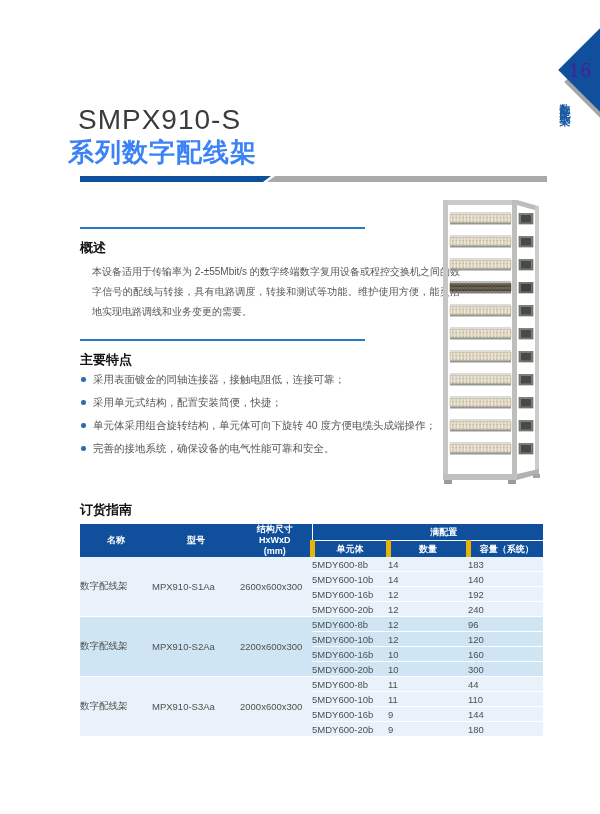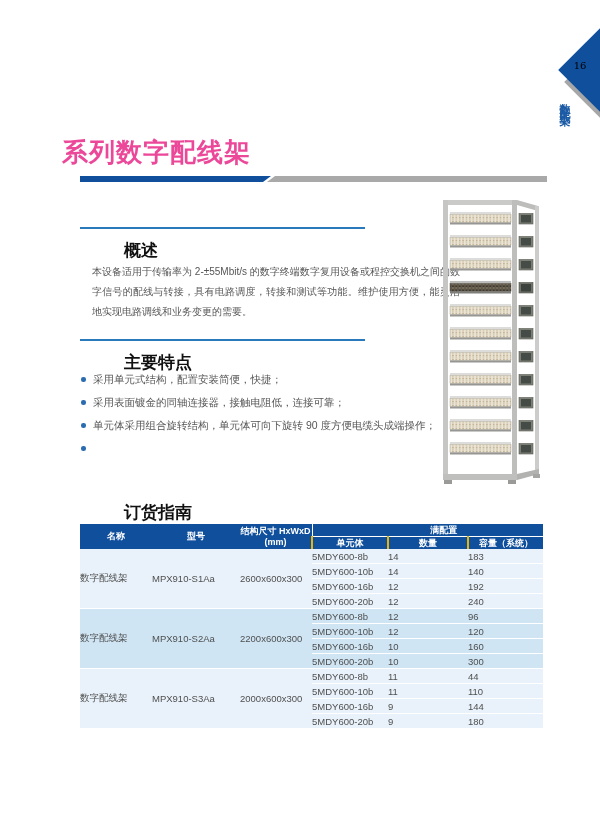--- a/index.html
+++ b/index.html
@@ -4,40 +4,40 @@
 <style>
   html,body{margin:0;padding:0;background:#fff;}
   .page{position:relative;width:600px;height:814px;background:#ffffff;overflow:hidden;
         font-family:"Liberation Sans","DejaVu Sans",sans-serif;color:#333;}
 
   
   .dia{position:absolute;width:62px;height:62px;transform:rotate(45deg);}
   .dia-shadow{left:577px;top:51px;background:#a7a7a7;}
   .dia-blue{left:571px;top:39px;background:#0f4f9c;}
   .page-num{position:absolute;left:566px;top:60px;width:28px;text-align:center;
-            font-family:"DejaVu Serif","Liberation Serif",serif;font-size:10px;color:#000000;}
+            font-family:"DejaVu Serif","Liberation Serif",serif;font-size:18px;color:#4c1d95;}
   .side-label{position:absolute;left:557px;top:94px;writing-mode:vertical-rl;text-orientation:upright;
               font-size:11px;font-weight:bold;letter-spacing:3px;color:#1b5aa5;}
 
   
   .title1{position:absolute;left:78px;top:104px;font-size:28px;font-weight:400;
           color:#3b3b3b;letter-spacing:1px;}
-  .title2{position:absolute;left:62px;top:135px;font-size:26px;font-weight:bold;
-          color:#ec4899;letter-spacing:1px;}
+  .title2{position:absolute;left:68px;top:135px;font-size:26px;font-weight:bold;
+          color:#3b82f6;letter-spacing:1px;}
   .title-bar{position:absolute;left:80px;top:176px;height:6px;display:flex;}
   .bar-blue{width:191px;height:6px;background:#0f4f9c;
             clip-path:polygon(0 0,100% 0,calc(100% - 8px) 100%,0 100%);}
   .bar-gray{width:280px;height:6px;background:#a9a9a9;margin-left:-4px;
             clip-path:polygon(8px 0,100% 0,100% 100%,0 100%);}
 
   
   .sec-line{position:absolute;left:80px;width:285px;height:2px;background:#2979bd;}
   .line-overview{top:227px;}
   .line-features{top:339px;}
-  .sec-head{position:absolute;left:80px;font-size:17px;font-weight:bold;color:#111;margin-left:44px;}
+  .sec-head{position:absolute;left:80px;font-size:13px;font-weight:bold;color:#111;}
   .head-overview{top:239px;}
   .head-features{top:351px;}
   .head-order{top:501px;}
   .overview-body{position:absolute;left:80px;top:262px;width:368px;
                  font-size:10px;line-height:20px;color:#565656;text-align:justify;margin-left:12px;}
   .feat{position:absolute;left:80px;top:371px;width:372px;margin:0;padding:0;list-style:none;
         font-size:10.5px;color:#565656;}
   .feat li{position:relative;padding-left:13px;margin-bottom:6px;line-height:17px;}
   .feat .dot{position:absolute;left:1px;top:6px;width:4.5px;height:4.5px;border-radius:50%;
              background:#2b6cb0;}
@@ -45,52 +45,53 @@
   
   .rack{position:absolute;left:441px;top:198px;}
 
   
   .order-table{position:absolute;left:80px;top:524px;width:463px;border-collapse:collapse;
                table-layout:fixed;font-size:9.5px;color:#4f4f4f;}
   .order-table th{background:#0f4f9c;color:#fff;font-weight:bold;font-size:9px;
                   height:12px;padding:0;text-align:center;line-height:11px;}
   .order-table td{height:14px;padding:0;border-bottom:1px solid #fff;}
   .order-table .h-config{border-left:1px solid #fff;border-bottom:1px solid #fff;padding-left:32px;}
-  .order-table .h-sub{border-left:2px solid #eab308;}
+  .order-table .h-sub{border-left:5px solid #eab308;}
   tr.g1 td{background:#e9f2fa;}
   tr.g2 td{background:#cfe5f4;}
   tr.g3 td{background:#e9f2fa;}
 </style>
 </head>
 <body>
 
 <div class="page">
 
   <div class="dia dia-shadow"></div>
   <div class="dia dia-blue"></div>
   <span class="page-num">16</span>
   <span class="side-label">数字配线架</span>
 
+  <div class="title1">SMPX910-S</div>
   <div class="title2">系列数字配线架</div>
   <div class="title-bar">
     <div class="bar-blue"></div>
     <div class="bar-gray"></div>
   </div>
 
   <div class="sec-line line-overview"></div>
   <div class="sec-head head-overview">概述</div>
   <div class="overview-body">本设备适用于传输率为 2-±55Mbit/s 的数字终端数字复用设备或程控交换机之间的数字信号的配线与转接，具有电路调度，转接和测试等功能。维护使用方便，能灵活地实现电路调线和业务变更的需要。</div>
 
   <div class="sec-line line-features"></div>
   <div class="sec-head head-features">主要特点</div>
   <ul class="feat">
+    <li><span class="dot"></span><span>采用表面镀金的同轴连接器，接触电阻低，连接可靠；</span></li>
     <li><span class="dot"></span><span>采用单元式结构，配置安装简便，快捷；</span></li>
-    <li><span class="dot"></span><span>采用表面镀金的同轴连接器，接触电阻低，连接可靠；</span></li>
-    <li><span class="dot"></span><span>单元体采用组合旋转结构，单元体可向下旋转 90 度方便电缆头成端操作；</span></li>
-    <li><span class="dot"></span></li>
+    <li><span class="dot"></span><span>单元体采用组合旋转结构，单元体可向下旋转 40 度方便电缆头成端操作；</span></li>
+    <li><span class="dot"></span><span>完善的接地系统，确保设备的电气性能可靠和安全。</span></li>
   </ul>
 
   <svg class="rack" viewBox="0 0 108 288" width="108" height="288" aria-hidden="true">
     <defs>
       <pattern id="pins" width="3.4" height="4" patternUnits="userSpaceOnUse">
         <rect width="3.4" height="4" fill="#eae4d4"></rect>
         <circle cx="1.7" cy="1.2" r="0.75" fill="#b49f7e"></circle>
         <circle cx="1.7" cy="2.9" r="0.75" fill="#c5b592"></circle>
       </pattern>
       <pattern id="pinsd" width="3.4" height="4" patternUnits="userSpaceOnUse">

